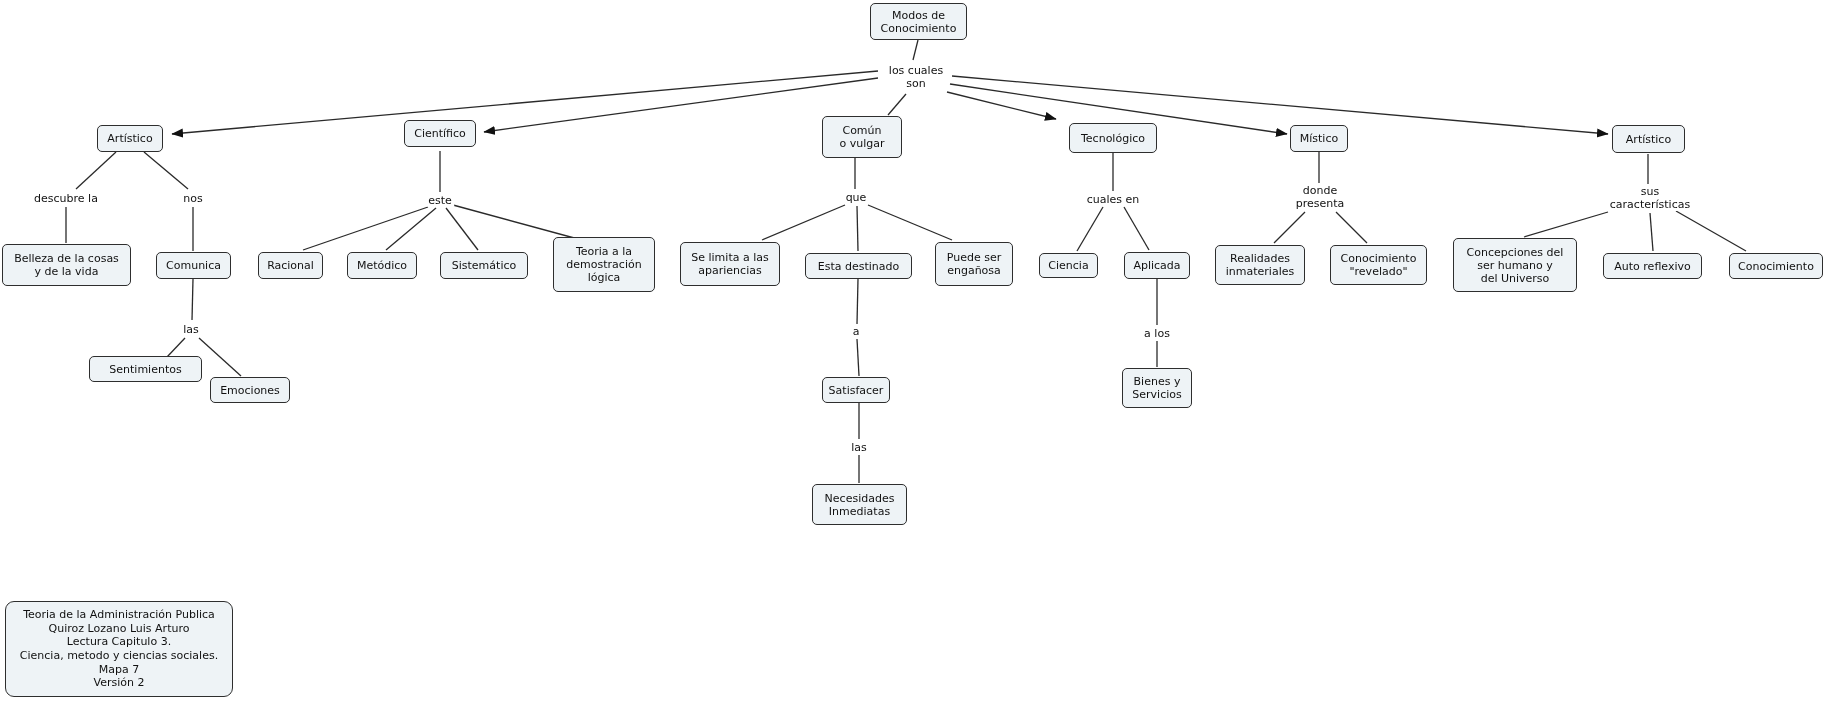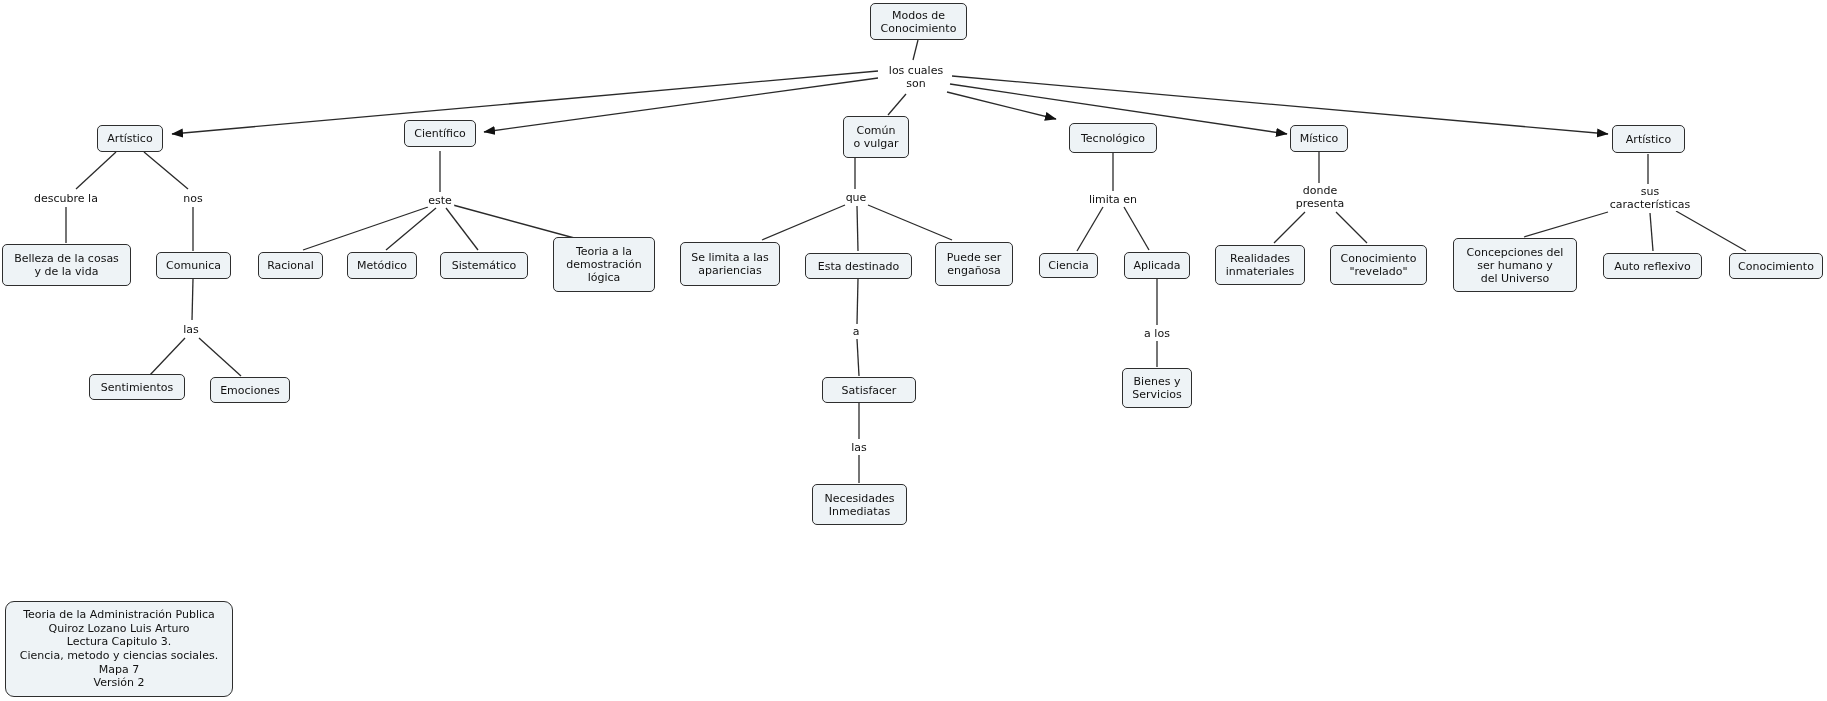--- a/index.html
+++ b/index.html
@@ -132,50 +132,50 @@
 
   <div class="link-label" style="left:916px;top:77px;">los cuales
 son</div>
   <div class="link-label" style="left:66px;top:198px;">descubre la</div>
   <div class="link-label" style="left:193px;top:198px;">nos</div>
   <div class="link-label" style="left:191px;top:329px;">las</div>
   <div class="link-label" style="left:440px;top:200px;">este</div>
   <div class="link-label" style="left:856px;top:197px;">que</div>
   <div class="link-label" style="left:856px;top:331px;">a</div>
   <div class="link-label" style="left:859px;top:447px;">las</div>
-  <div class="link-label" style="left:1113px;top:199px;">limita en</div>
+  <div class="link-label" style="left:1113px;top:199px;">cuales en</div>
   <div class="link-label" style="left:1157px;top:333px;">a los</div>
   <div class="link-label" style="left:1320px;top:197px;">donde
 presenta</div>
   <div class="link-label" style="left:1650px;top:198px;">sus
 características</div>
 
   <div class="concept" style="left:97px;top:125px;width:66px;height:27px;">Artístico</div>
   <div class="concept" style="left:2px;top:244px;width:129px;height:42px;">Belleza de la cosas
 y de la vida</div>
   <div class="concept" style="left:156px;top:252px;width:75px;height:27px;">Comunica</div>
-  <div class="concept" style="left:89px;top:374px;width:96px;height:26px;">Sentimientos</div>
+  <div class="concept" style="left:89px;top:356px;width:113px;height:26px;">Sentimientos</div>
   <div class="concept" style="left:210px;top:377px;width:80px;height:26px;">Emociones</div>
 
   <div class="concept" style="left:404px;top:120px;width:72px;height:27px;">Científico</div>
   <div class="concept" style="left:258px;top:252px;width:65px;height:27px;">Racional</div>
   <div class="concept" style="left:347px;top:252px;width:70px;height:27px;">Metódico</div>
   <div class="concept" style="left:440px;top:252px;width:88px;height:27px;">Sistemático</div>
   <div class="concept" style="left:553px;top:237px;width:102px;height:55px;">Teoria a la
 demostración
 lógica</div>
 
-  <div class="concept" style="left:822px;top:116px;width:66px;height:42px;margin-left:21px;">Común
+  <div class="concept" style="left:822px;top:116px;width:80px;height:42px;">Común
 o vulgar</div>
   <div class="concept" style="left:680px;top:242px;width:100px;height:44px;">Se limita a las
 apariencias</div>
   <div class="concept" style="left:805px;top:253px;width:107px;height:26px;">Esta destinado</div>
   <div class="concept" style="left:935px;top:242px;width:78px;height:44px;">Puede ser
 engañosa</div>
-  <div class="concept" style="left:822px;top:377px;width:94px;height:26px;">Satisfacer</div>
+  <div class="concept" style="left:822px;top:377px;width:68px;height:26px;">Satisfacer</div>
   <div class="concept" style="left:812px;top:484px;width:95px;height:41px;">Necesidades
 Inmediatas</div>
 
   <div class="concept" style="left:1069px;top:123px;width:88px;height:30px;">Tecnológico</div>
   <div class="concept" style="left:1039px;top:253px;width:59px;height:25px;">Ciencia</div>
   <div class="concept" style="left:1124px;top:252px;width:66px;height:27px;">Aplicada</div>
   <div class="concept" style="left:1122px;top:368px;width:70px;height:40px;">Bienes y
 Servicios</div>
 
   <div class="concept" style="left:1290px;top:125px;width:58px;height:27px;">Místico</div>

